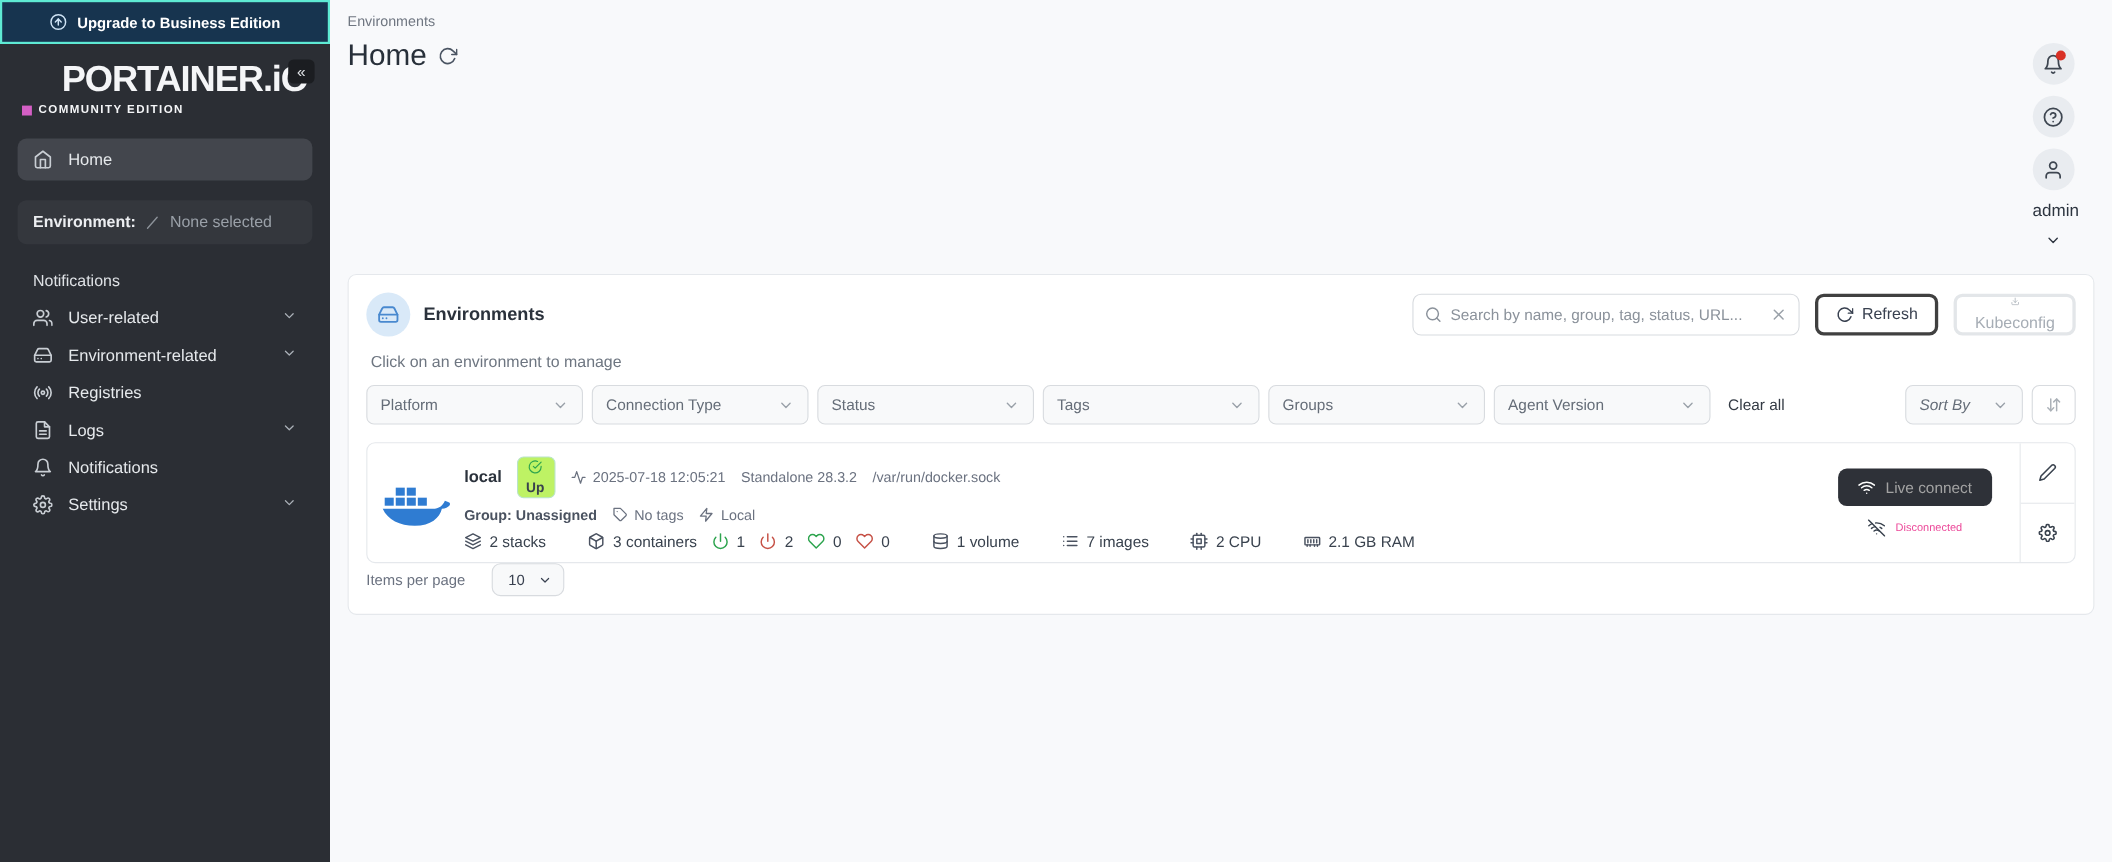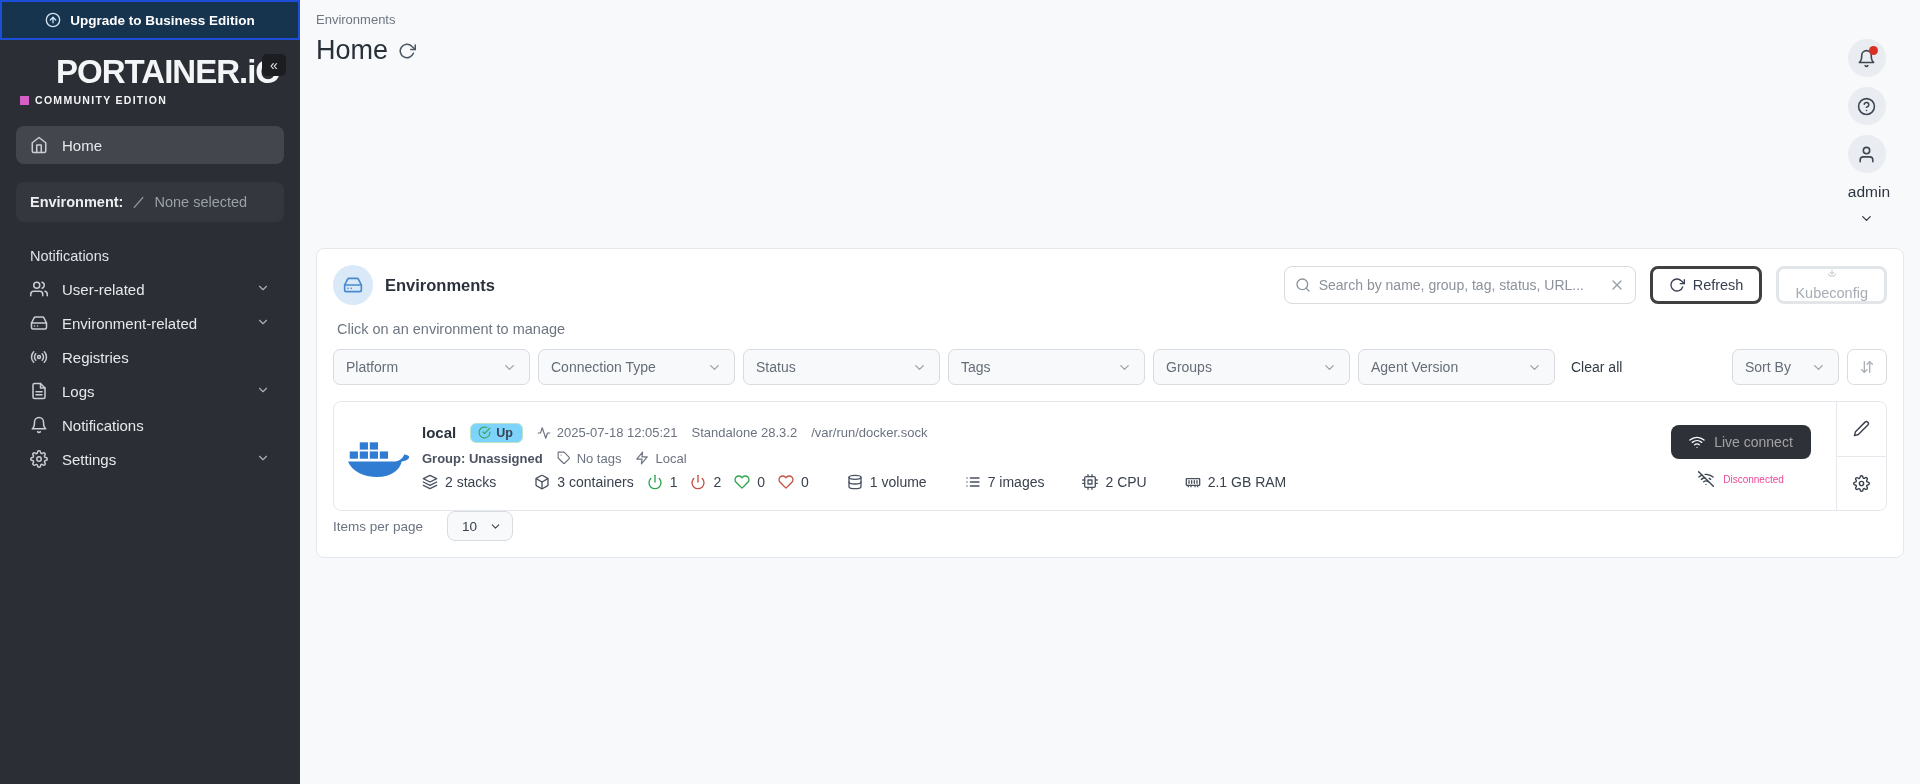--- a/index.html
+++ b/index.html
@@ -2,21 +2,21 @@
 <html><head>
 <meta charset="utf-8">
 <style>
   * { margin:0; padding:0; box-sizing:border-box; }
   html,body { width:1920px; height:784px; overflow:hidden;
     font-family:"Liberation Sans", sans-serif; background:#f8f9fb; }
   .app { display:flex; width:100%; height:100%; }
 
   
   .sidebar { position:relative; width:300px; height:100%; background:#2b2e34; flex:0 0 300px; color:#e9ebee; }
-  .banner { height:40px; background:#17344f; border:2px solid #1d4ed8; display:flex; align-items:center; justify-content:center; gap:9px; color:#fff; font-size:13.5px; font-weight:bold; cursor:pointer; }
+  .banner { height:40px; background:#17344f; border:2px solid #5eead4; display:flex; align-items:center; justify-content:center; gap:9px; color:#fff; font-size:13.5px; font-weight:bold; cursor:pointer; }
   .banner svg { width:16px; height:16px; stroke:#cfe3f5; }
   .logo-block { position:relative; padding:14px 20px 0 20px;text-align:right; }
   .logo-title { font-size:33px; font-weight:800; letter-spacing:-1px; color:#f4f5f7; line-height:1.1; }
   .logo-sub { display:flex; align-items:center; gap:6px; margin-top:4px; font-size:10.5px; font-weight:bold; letter-spacing:1.3px; color:#f4f5f7; }
   .logo-sub .sq { width:9px; height:9px; background:#d45fc5; display:inline-block; }
   .collapse-btn { position:absolute; right:14px; top:14px; width:24px; height:22px; background:#1b1d21; border-radius:5px; color:#dfe2e6; font-size:14px; display:flex; align-items:center; justify-content:center; cursor:pointer; }
   .side-item { display:flex; align-items:center; gap:14px; height:38px; margin:0 16px; border-radius:8px; padding:0 14px; font-size:15px; color:#e6e9ec; cursor:pointer; }
   .side-item svg { width:18px; height:18px; stroke:#c9ced4; flex:0 0 18px; }
   .side-item .chev { margin-left:auto; }
   .side-item .chev svg { width:14px; height:14px; stroke:#aab0b7; }
@@ -57,32 +57,32 @@
   .btn { display:flex; align-items:center; gap:8px; height:38px; padding:0 16px; border:3px solid #404040; border-radius:8px; background:#fff; font-size:14.5px; color:#394150; cursor:pointer; }
   .btn svg { width:16px; height:16px; stroke:#394150; }
   .btn.disabled { color:#a6adb5; border-color:#e3e6e9; cursor:default;flex-direction:column; }
   .btn.disabled svg { stroke:#a6adb5; }
   .panel-sub { margin:16px 0 0 4px; font-size:14.5px; color:#6e7681; }
 
   .filter-row { display:flex; align-items:center; gap:8px; margin-top:12px; }
   .filter { flex:0 0 197px; display:flex; align-items:center; height:36px; background:#f8f9fa; border:1px solid #d8dbdf; border-radius:7px; padding:0 12px; font-size:14px; color:#656d78; cursor:pointer; }
   .filter svg { width:15px; height:15px; stroke:#9aa1a9; margin-left:auto; }
   .clear-all { margin-left:8px; font-size:14px; color:#333a44; cursor:pointer; }
-  .sortby { margin-left:auto; flex:0 0 107px; }
+  .sortby { margin-left:auto; flex:0 0 107px;font-style:italic; }
   .sort-dir { flex:0 0 40px; height:36px; border:1px solid #d8dbdf; border-radius:7px; background:#fff; display:flex; align-items:center; justify-content:center; cursor:pointer; }
   .sort-dir svg { width:16px; height:16px; stroke:#aab0b7; }
 
   
   .env-card { display:flex; margin-top:16px; border:1px solid #e5e8ec; border-radius:8px; height:110px; overflow:hidden; cursor:pointer; }
   .whale-col { flex:0 0 88px; display:flex; align-items:center; justify-content:center; }
   .whale-col svg { width:62px; height:46px; fill:#2f7cd2; }
   .env-info { flex:1; display:flex; flex-direction:column; justify-content:center; gap:8px; min-width:0; }
   .env-row { display:flex; align-items:center; gap:14px; font-size:13px; color:#6b7280; }
   .env-name { font-size:15px; font-weight:bold; color:#2b323c; }
-  .badge-up { display:flex; align-items:center; gap:5px; background:#7dd3fc; border:1px solid #b9e4c9; border-radius:6px; padding:2px 9px 2px 7px; font-size:12.5px; font-weight:bold; color:#39424e; }
+  .badge-up { display:flex; align-items:center; gap:5px; background:#bef264; border:1px solid #b9e4c9; border-radius:6px; padding:2px 9px 2px 7px; font-size:12.5px; font-weight:bold; color:#39424e;flex-direction:column; }
   .badge-up svg { width:13px; height:13px; stroke:#2da44e; }
   .meta { display:flex; align-items:center; gap:6px; }
   .meta svg { width:14px; height:14px; stroke:#6b7280; }
   .grp { font-weight:bold; color:#4a5260; }
   .stats-row { font-size:14px; color:#39424e; gap:0; }
   .stat { display:flex; align-items:center; gap:7px; margin-right:38px; }
   .stat.small { margin-right:13px; }
   .stat svg { width:16px; height:16px; stroke:#4a5260; }
   .stat.green svg { stroke:#2da44e; }
   .stat.red svg { stroke:#c65146; }

